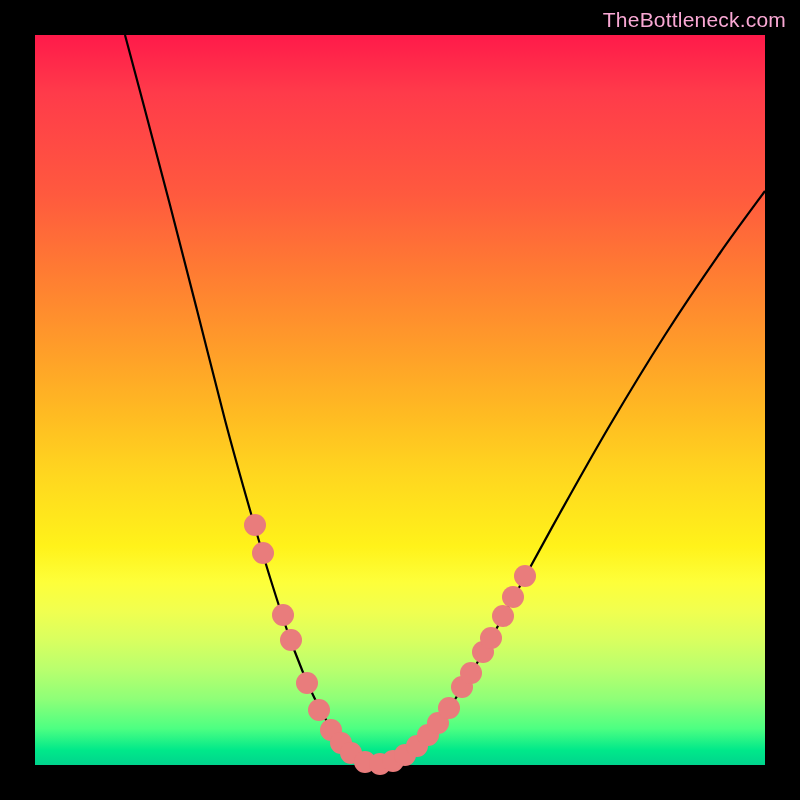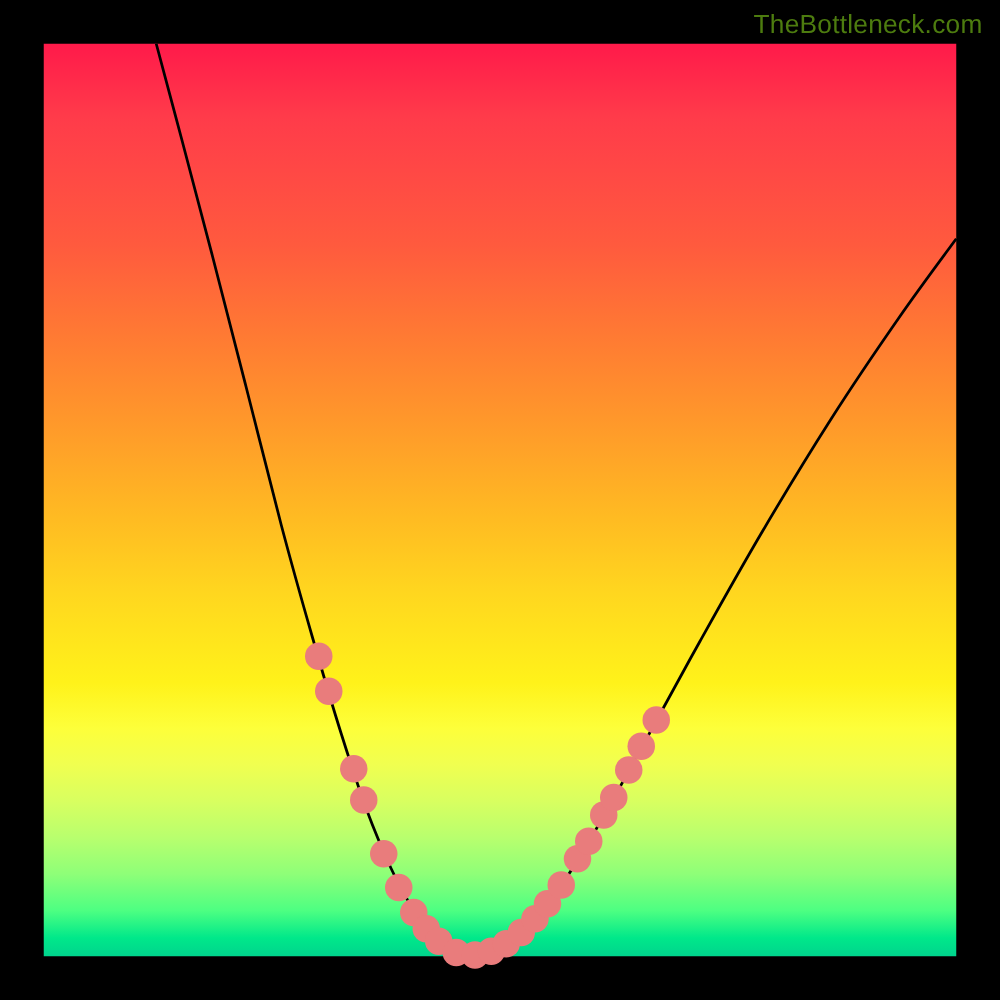--- a/index.html
+++ b/index.html
@@ -33,21 +33,21 @@
       #8eff78 91%,
       #4dff82 95%,
       #00e88a 98%,
       #00d48d 100%
     );
   }
   .watermark {
     position: absolute;
     top: 8px;
     right: 14px;
-    color: #4d7c0f;
+    color: #f9a8d4;
     font-size: 21px;
     font-weight: 400;
     letter-spacing: 0.2px;
     user-select: none;
   }
   svg.curve {
     position: absolute;
     left: 0;
     top: 0;
     width: 730px;

